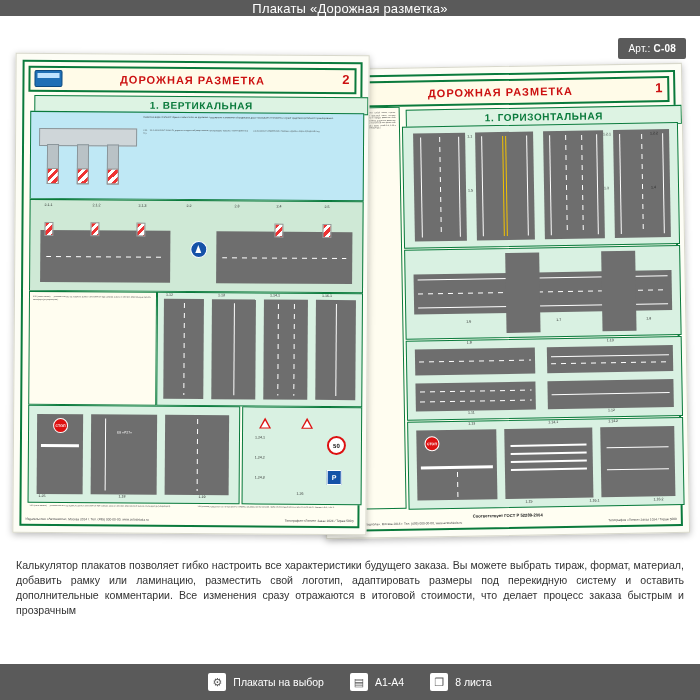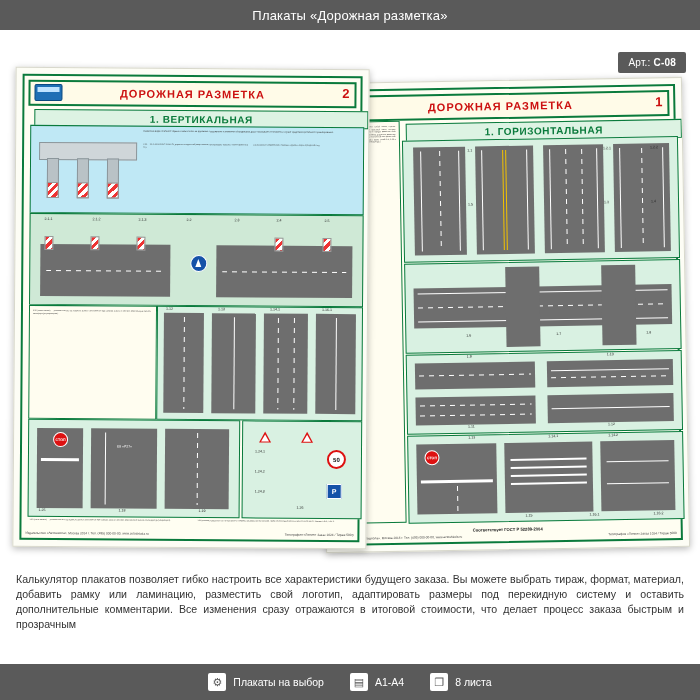--- a/index.html
+++ b/index.html
@@ -7,21 +7,21 @@
     width:700px;height:700px;
     background:#fff;
     font-family:"Liberation Sans", sans-serif;
     color:#222;
     overflow:hidden;
   }
   .page{position:relative;width:700px;height:700px;}
 
   
   .topbar{
-    height:30px;background:#5a5a5a;color:#fff;
+    height:16px;background:#5a5a5a;color:#fff;
     display:flex;align-items:center;justify-content:center;
     font-size:13px;letter-spacing:.2px;
   }
 
   
   .stage{position:relative;height:530px;background:#fff;}
 
   .art-badge{
     position:absolute;right:14px;top:22px;
     background:#5a5a5a;color:#fff;font-size:10px;

